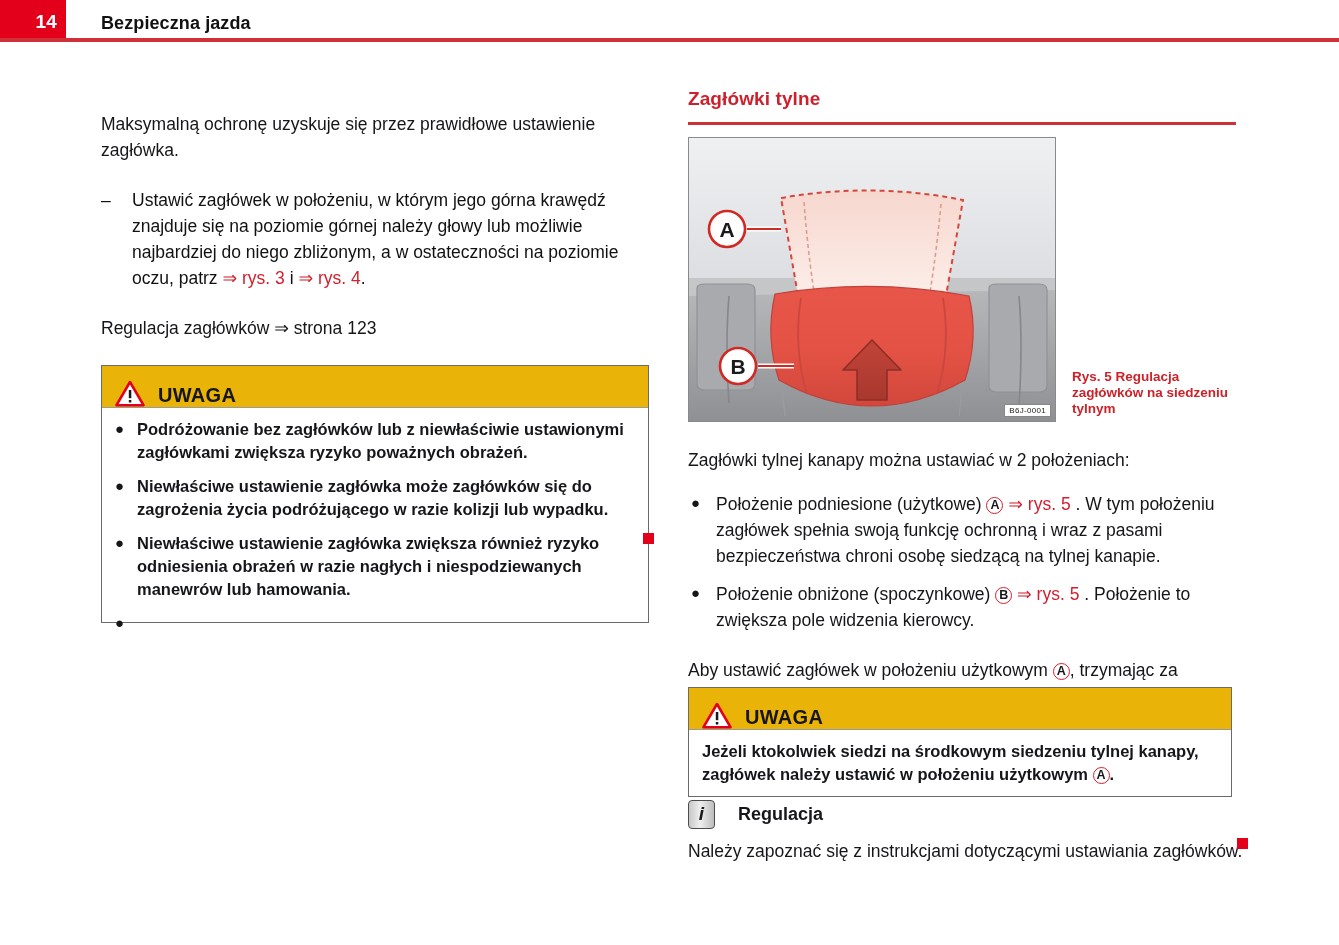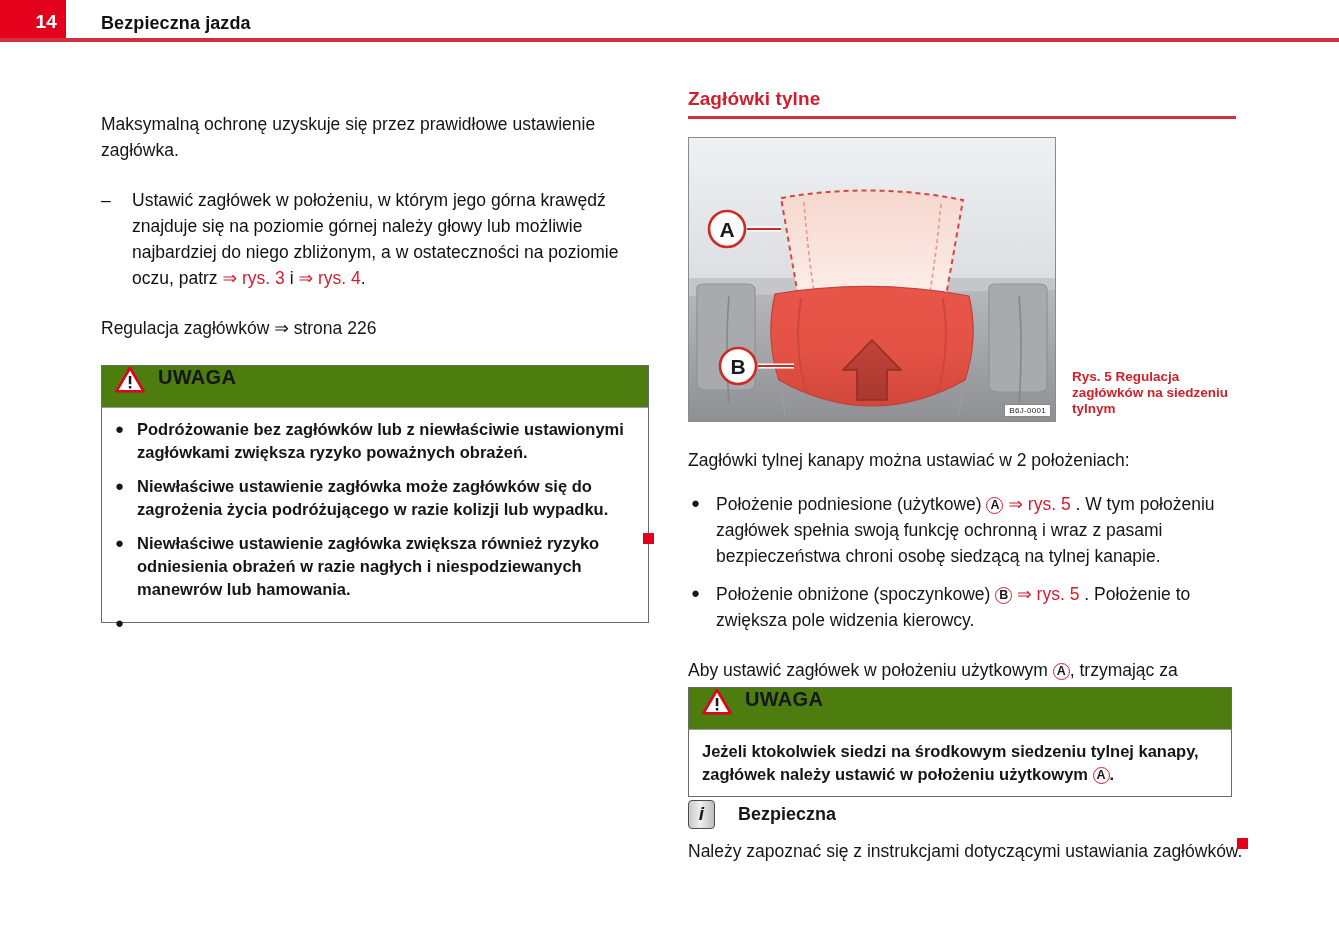--- a/index.html
+++ b/index.html
@@ -93,25 +93,25 @@
     white-space: nowrap;
   }
 
   
   .warn-box {
     border: 1px solid #6a6a6a;
     background: #ffffff;
     box-sizing: border-box;
   }
   .warn-head {
-    background: #4d7c0f;
+    background: #eab308;
     border-bottom: 1px solid #9a9a9a;
     height: 42px;
     display: flex;
-    align-items: flex-start;
+    align-items: flex-end;
     padding-left: 13px;
     box-sizing: border-box;
   }
   .warn-title {
     font-size: 20px;
     font-weight: bold;
     color: #15161a;
     margin-left: 13px;
     letter-spacing: 0.3px;
   }
@@ -187,21 +187,21 @@
     font-weight: bold;
     line-height: 16px;
   }
 
   
   .section-heading {
     font-size: 19px;
     font-weight: bold;
     color: #cf1f2c;
     margin: 0;
-    padding-bottom: 6px;
+    padding-bottom: 12px;
     letter-spacing: 0.1px;
   }
   .section-rule {
     height: 3px;
     background: #cf3039;
     width: 548px;
   }
 
   
   .bullet-item {
@@ -291,21 +291,21 @@
 
   <div class="sp-24"></div>
 
   <div class="dash-item">
     <span class="dash-mark">–</span>
     <span>Ustawić zagłówek w położeniu, w którym jego górna krawędź znajduje się na poziomie górnej należy głowy lub możliwie najbardziej do niego zbliżonym, a w ostateczności na poziomie oczu, patrz </span><span class="ref">⇒ rys. 3</span><span> i </span><span class="ref">⇒ rys. 4</span><span>.</span>
   </div>
 
   <div class="sp-24"></div>
 
-  <p class="body-text">Regulacja zagłówków ⇒ strona 226</p>
+  <p class="body-text">Regulacja zagłówków ⇒ strona 123</p>
 
   <div class="sp-24"></div>
 
   <div class="warn-box" style="position:relative;">
     <div class="warn-head">
       <span>
         <svg class="tri-icon" width="30" height="27" viewBox="0 0 30 27">
           <path d="M15 2 L28.5 25.2 L1.5 25.2 Z" fill="#ffffff" stroke="#e2001a" stroke-width="2.6" stroke-linejoin="round"></path>
           <rect x="13.8" y="10" width="2.5" height="8.2" fill="#1a1a1a"></rect>
           <rect x="13.8" y="20" width="2.5" height="2.5" fill="#1a1a1a"></rect>
@@ -434,18 +434,18 @@
     </div>
     <div class="warn-body">
       <p class="plain"><span>Jeżeli ktokolwiek siedzi na środkowym siedzeniu tylnej kanapy, zagłówek należy ustawić w położeniu użytkowym </span><span class="circ">A</span><span>.</span></p>
     </div>
   </div>
 </div>
 
 <div id="info-block">
   <div class="info-head">
     <span class="info-icon">i</span>
-    <span class="info-title">Bezpieczna</span>
+    <span class="info-title">Regulacja</span>
   </div>
   <p class="info-text">Należy zapoznać się z instrukcjami dotyczącymi ustawiania zagłówków.</p>
 </div>
 
 <div class="end-marker" style="left:1237px; top:838px;"></div>
 
 </body></html>

